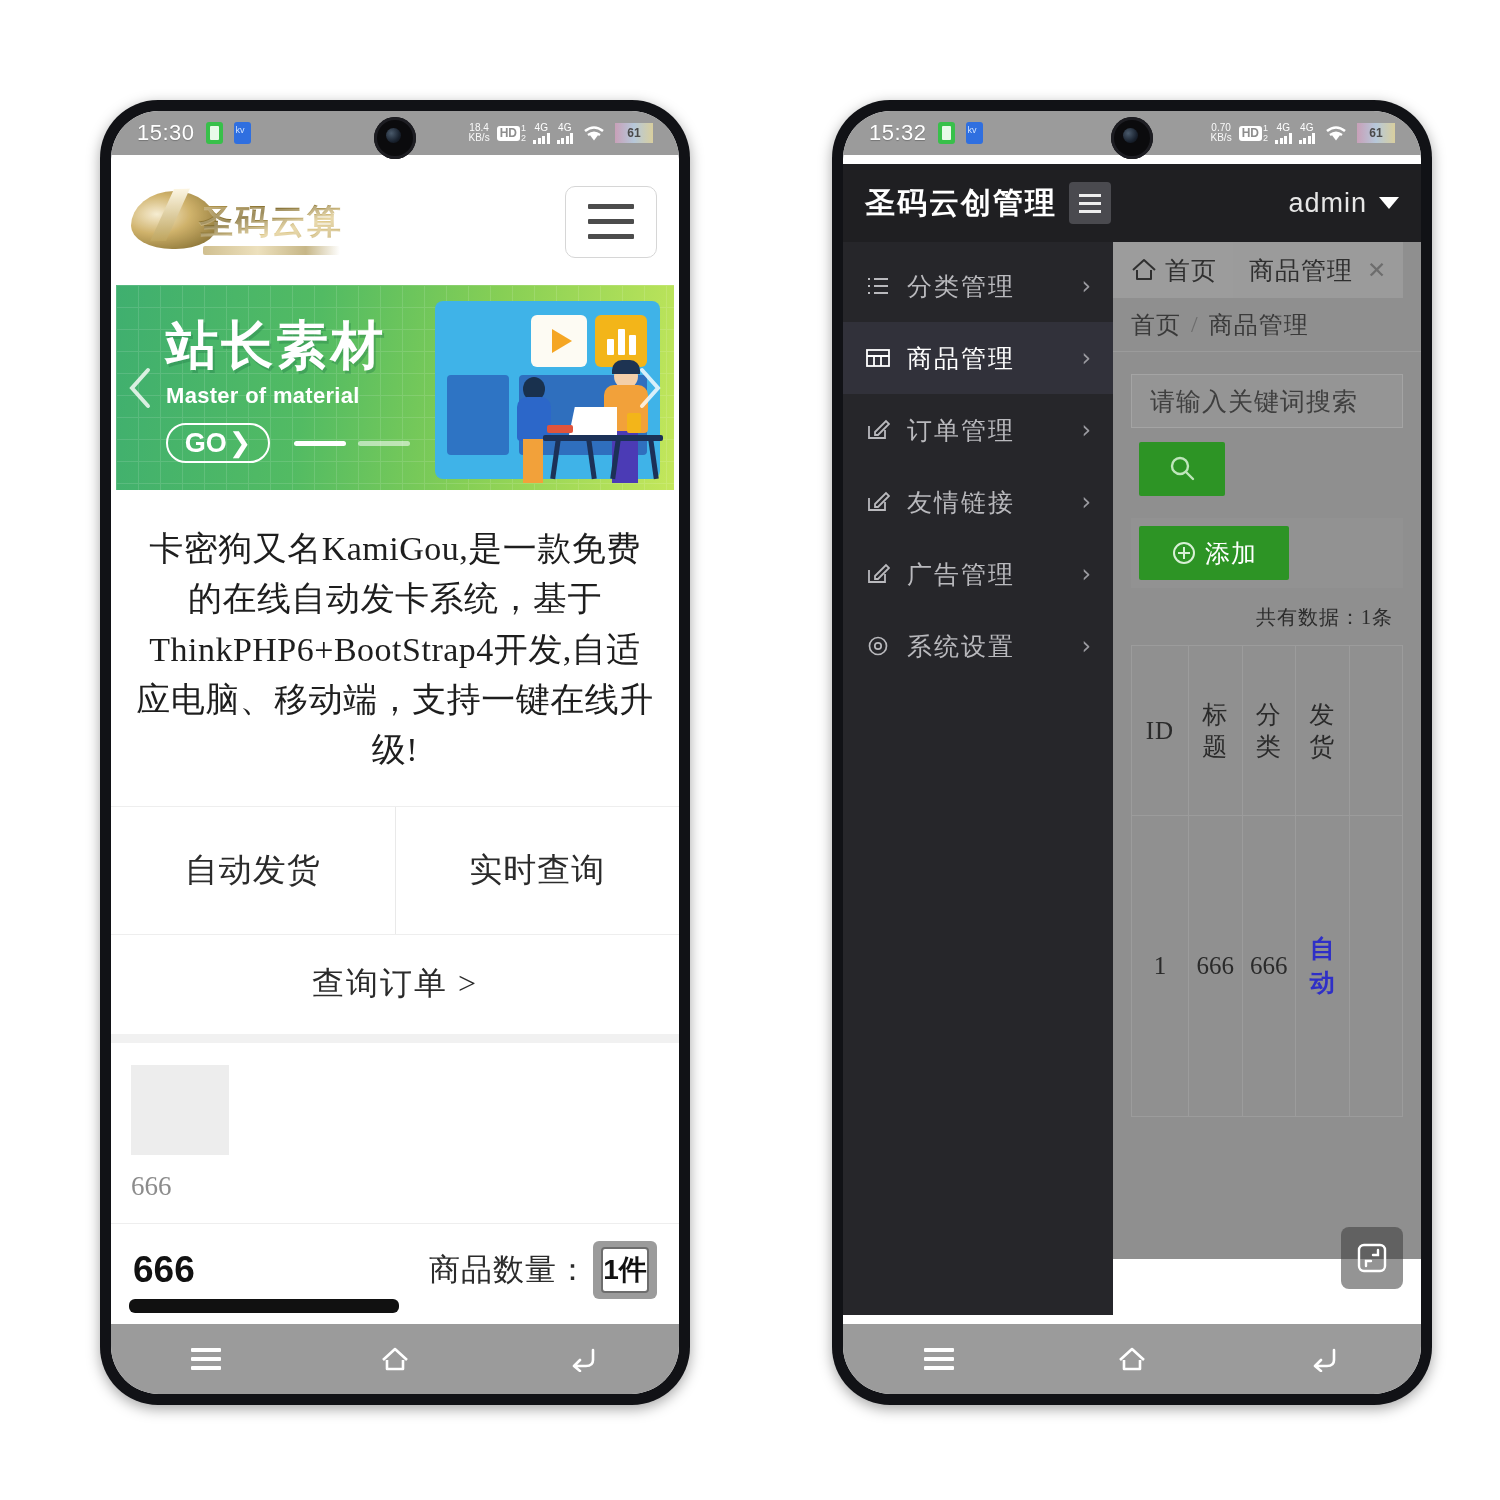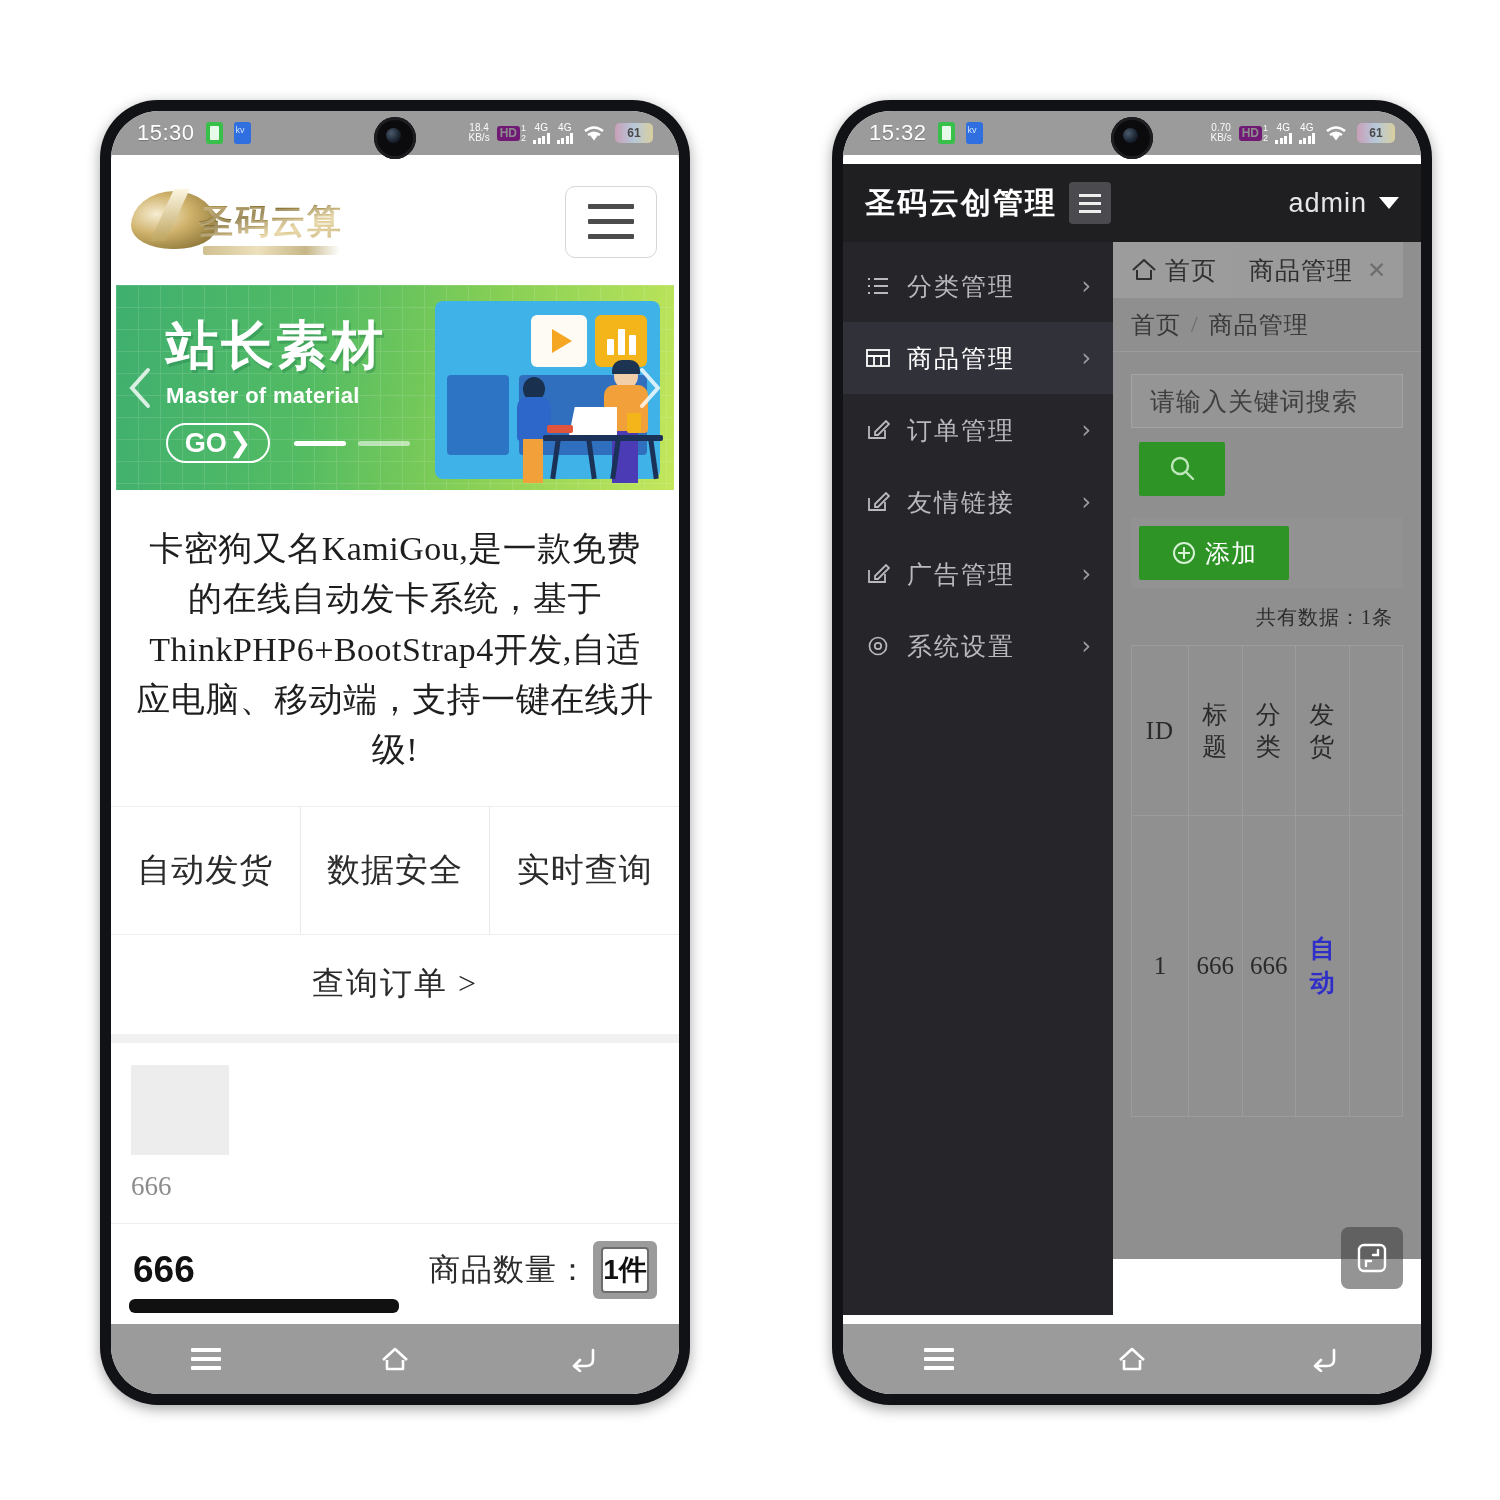--- a/index.html
+++ b/index.html
@@ -45,32 +45,32 @@
   }
   .sb-time { font-size: 22px; letter-spacing: .5px; font-weight: 500; text-shadow: 0 1px 1px rgba(0,0,0,.25); }
   .sb-chip { width: 17px; height: 22px; border-radius: 3px; margin-left: 11px; display:inline-block; }
   .sb-chip.green { background:#38c04a; position: relative; }
   .sb-chip.green::after{ content:""; position:absolute; left:4px; top:4px; width:9px; height:14px; background:#e8fae9; border-radius:1px;}
   .sb-chip.blue { background:#2f6fe0; position: relative; }
   .sb-chip.blue::after{ content:"kv"; position:absolute; left:2px; top:3px; font-size:9px; color:#cfe2ff;}
   .sb-right { margin-left: auto; display: flex; align-items: center; gap: 7px; }
   .sb-speed { font-size: 10px; line-height: 10px; text-align: center; opacity: .95; }
   .sb-hd {
-    background:#701a75; color:#8d8d8d; font-size: 12px; font-weight:700;
+    background:#ffffff; color:#8d8d8d; font-size: 12px; font-weight:700;
     border-radius:3px; padding: 1px 3px; line-height: 13px;
   }
   .sb-hdwrap { display:flex; align-items:center; }
   .sb-hdnum { font-size:9px; line-height:8px; margin-left:1px; }
   .sb-4g { display:flex; flex-direction:column; align-items:center; }
   .sb-4g span { font-size: 10px; line-height:10px; }
   .bars { display:flex; align-items:flex-end; gap:1.5px; height:11px; }
   .bars i { width:3px; background:#fff; display:block; }
   .bars i:nth-child(1){height:4px} .bars i:nth-child(2){height:6px}
   .bars i:nth-child(3){height:8px} .bars i:nth-child(4){height:11px}
-  .sb-batt { width: 38px; height: 20px; border-radius: 5px; background: linear-gradient(90deg,#c8a0b8,#b6c8da,#d9cf9e);
+  .sb-batt { width: 38px; height: 20px; border-radius: 0; background: linear-gradient(90deg,#c8a0b8,#b6c8da,#d9cf9e);
              display:flex; align-items:center; justify-content:center; font-size: 12px; color:#4a4a4a; font-weight:600; }
   .notch {
     position: absolute; left: 50%; transform: translateX(-50%);
     top: 6px; width: 42px; height: 42px; border-radius: 50%;
     background: #0b0b0d; z-index: 8;
     box-shadow: inset 0 0 0 3px #1d1d22;
   }
   .notch::after {
     content: ""; position: absolute; left: 12px; top: 11px;
     width: 15px; height: 15px; border-radius: 50%;
@@ -448,21 +448,20 @@
           <div class="dots">
             <i class="on"></i>
             <i></i>
           </div>
         </div>
 
         <div class="desc">卡密狗又名KamiGou,是一款免费的在线自动发卡系统，基于ThinkPHP6+BootStrap4开发,自适应电脑、移动端，支持一键在线升级!</div>
 
         <div class="features">
           <div class="feat">自动发货</div>
-          <div class="feat">数据安全</div>
           <div class="feat">实时查询</div>
         </div>
 
         <div class="query">查询订单 &gt;</div>
 
         <div class="prod-list">
           <div>
             <div class="prod-thumb"></div>
             <div class="prod-name">666</div>
           </div>

